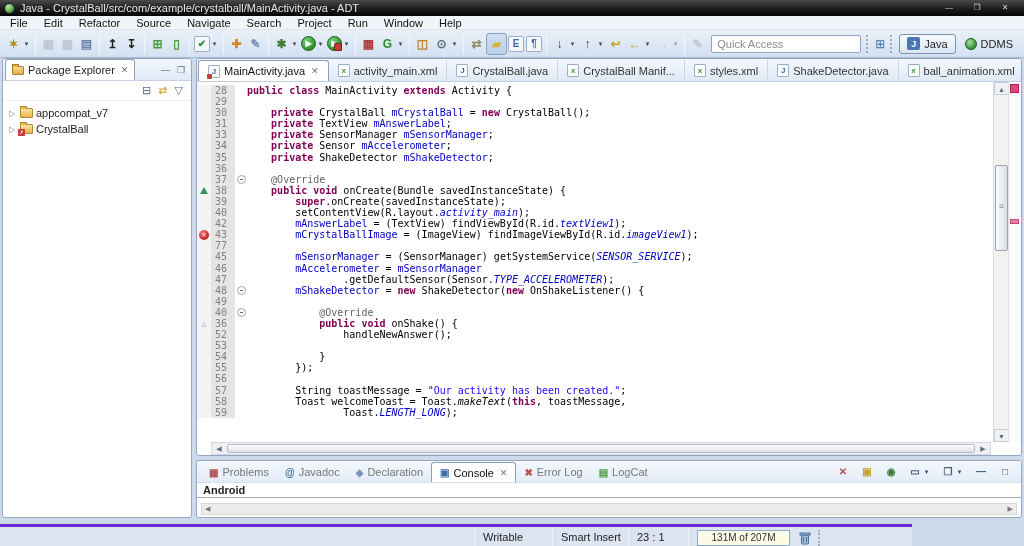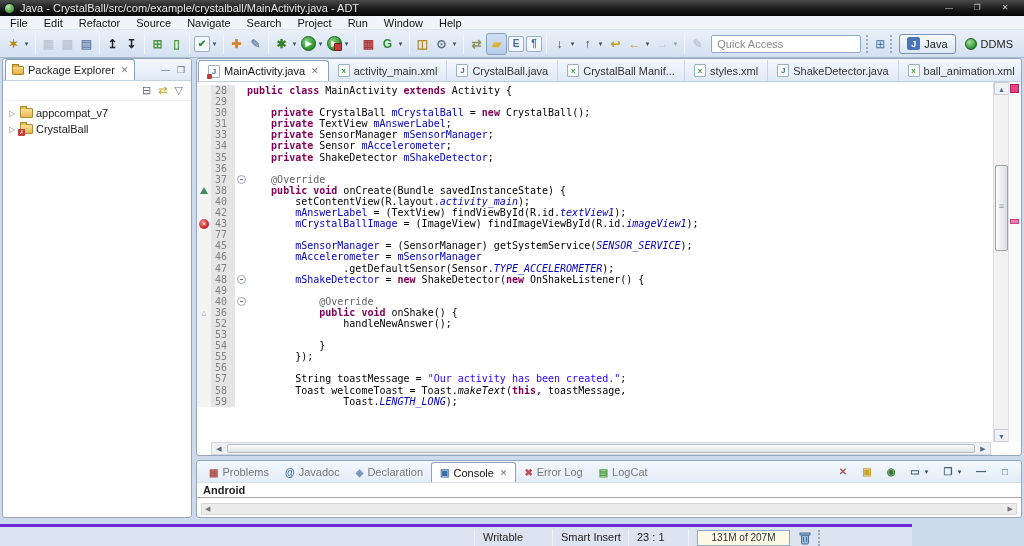--- a/index.html
+++ b/index.html
@@ -381,20 +381,21 @@
           <div class="code-line"><span class="cl-ruler"></span><span class="cl-num">28</span><span class="cl-fold"></span><span class="cl-text"><span class="tk-k">public</span><span class="tk-d"> </span><span class="tk-k">class</span><span class="tk-d"> MainActivity </span><span class="tk-k">extends</span><span class="tk-d"> Activity {</span></span></div>
           <div class="code-line"><span class="cl-ruler"></span><span class="cl-num">29</span><span class="cl-fold"></span><span class="cl-text"></span></div>
           <div class="code-line"><span class="cl-ruler"></span><span class="cl-num">30</span><span class="cl-fold"></span><span class="cl-text"><span class="tk-d">    </span><span class="tk-k">private</span><span class="tk-d"> CrystalBall </span><span class="tk-v">mCrystalBall</span><span class="tk-d"> = </span><span class="tk-k">new</span><span class="tk-d"> CrystalBall();</span></span></div>
           <div class="code-line"><span class="cl-ruler"></span><span class="cl-num">31</span><span class="cl-fold"></span><span class="cl-text"><span class="tk-d">    </span><span class="tk-k">private</span><span class="tk-d"> TextView </span><span class="tk-v">mAnswerLabel</span><span class="tk-d">;</span></span></div>
           <div class="code-line"><span class="cl-ruler"></span><span class="cl-num">33</span><span class="cl-fold"></span><span class="cl-text"><span class="tk-d">    </span><span class="tk-k">private</span><span class="tk-d"> SensorManager </span><span class="tk-v">mSensorManager</span><span class="tk-d">;</span></span></div>
           <div class="code-line"><span class="cl-ruler"></span><span class="cl-num">34</span><span class="cl-fold"></span><span class="cl-text"><span class="tk-d">    </span><span class="tk-k">private</span><span class="tk-d"> Sensor </span><span class="tk-v">mAccelerometer</span><span class="tk-d">;</span></span></div>
           <div class="code-line"><span class="cl-ruler"></span><span class="cl-num">35</span><span class="cl-fold"></span><span class="cl-text"><span class="tk-d">    </span><span class="tk-k">private</span><span class="tk-d"> ShakeDetector </span><span class="tk-v">mShakeDetector</span><span class="tk-d">;</span></span></div>
           <div class="code-line"><span class="cl-ruler"></span><span class="cl-num">36</span><span class="cl-fold"></span><span class="cl-text"></span></div>
           <div class="code-line"><span class="cl-ruler"></span><span class="cl-num">37</span><span class="cl-fold"><span class="fold-dot"></span></span><span class="cl-text"><span class="tk-d">    </span><span class="tk-a">@Override</span></span></div>
           <div class="code-line"><span class="cl-ruler"><span class="mk-override"></span></span><span class="cl-num">38</span><span class="cl-fold"></span><span class="cl-text"><span class="tk-d">    </span><span class="tk-k">public</span><span class="tk-d"> </span><span class="tk-k">void</span><span class="tk-d"> onCreate(Bundle savedInstanceState) {</span></span></div>
+          <div class="code-line"><span class="cl-ruler"></span><span class="cl-num">39</span><span class="cl-fold"></span><span class="cl-text"><span class="tk-d">        </span><span class="tk-k">super</span><span class="tk-d">.onCreate(savedInstanceState);</span></span></div>
           <div class="code-line"><span class="cl-ruler"></span><span class="cl-num">40</span><span class="cl-fold"></span><span class="cl-text"><span class="tk-d">        setContentView(R.layout.</span><span class="tk-i">activity_main</span><span class="tk-d">);</span></span></div>
           <div class="code-line"><span class="cl-ruler"></span><span class="cl-num">42</span><span class="cl-fold"></span><span class="cl-text"><span class="tk-d">        </span><span class="tk-v">mAnswerLabel</span><span class="tk-d"> = (TextView) findViewById(R.id.</span><span class="tk-i">textView1</span><span class="tk-d">);</span></span></div>
           <div class="code-line"><span class="cl-ruler"><span class="mk-error">✕</span></span><span class="cl-num">43</span><span class="cl-fold"></span><span class="cl-text"><span class="tk-d">        </span><span class="tk-v">mCrystalBallImage</span><span class="tk-d"> = (ImageView) </span><span class="tk-u">findImageViewById</span><span class="tk-d">(R.id.</span><span class="tk-i">imageView1</span><span class="tk-d">);</span></span></div>
           <div class="code-line"><span class="cl-ruler"></span><span class="cl-num">77</span><span class="cl-fold"></span><span class="cl-text"></span></div>
           <div class="code-line"><span class="cl-ruler"></span><span class="cl-num">45</span><span class="cl-fold"></span><span class="cl-text"><span class="tk-d">        </span><span class="tk-v">mSensorManager</span><span class="tk-d"> = (SensorManager) getSystemService(</span><span class="tk-i">SENSOR_SERVICE</span><span class="tk-d">);</span></span></div>
           <div class="code-line"><span class="cl-ruler"></span><span class="cl-num">46</span><span class="cl-fold"></span><span class="cl-text"><span class="tk-d">        </span><span class="tk-v">mAccelerometer</span><span class="tk-d"> = </span><span class="tk-v">mSensorManager</span></span></div>
           <div class="code-line"><span class="cl-ruler"></span><span class="cl-num">47</span><span class="cl-fold"></span><span class="cl-text"><span class="tk-d">                .getDefaultSensor(Sensor.</span><span class="tk-i">TYPE_ACCELEROMETER</span><span class="tk-d">);</span></span></div>
           <div class="code-line"><span class="cl-ruler"></span><span class="cl-num">48</span><span class="cl-fold"><span class="fold-dot"></span></span><span class="cl-text"><span class="tk-d">        </span><span class="tk-v">mShakeDetector</span><span class="tk-d"> = </span><span class="tk-k">new</span><span class="tk-d"> ShakeDetector(</span><span class="tk-k">new</span><span class="tk-d"> OnShakeListener() {</span></span></div>
           <div class="code-line"><span class="cl-ruler"></span><span class="cl-num">49</span><span class="cl-fold"></span><span class="cl-text"></span></div>
           <div class="code-line"><span class="cl-ruler"></span><span class="cl-num">40</span><span class="cl-fold"><span class="fold-dot"></span></span><span class="cl-text"><span class="tk-d">            </span><span class="tk-a">@Override</span></span></div>

